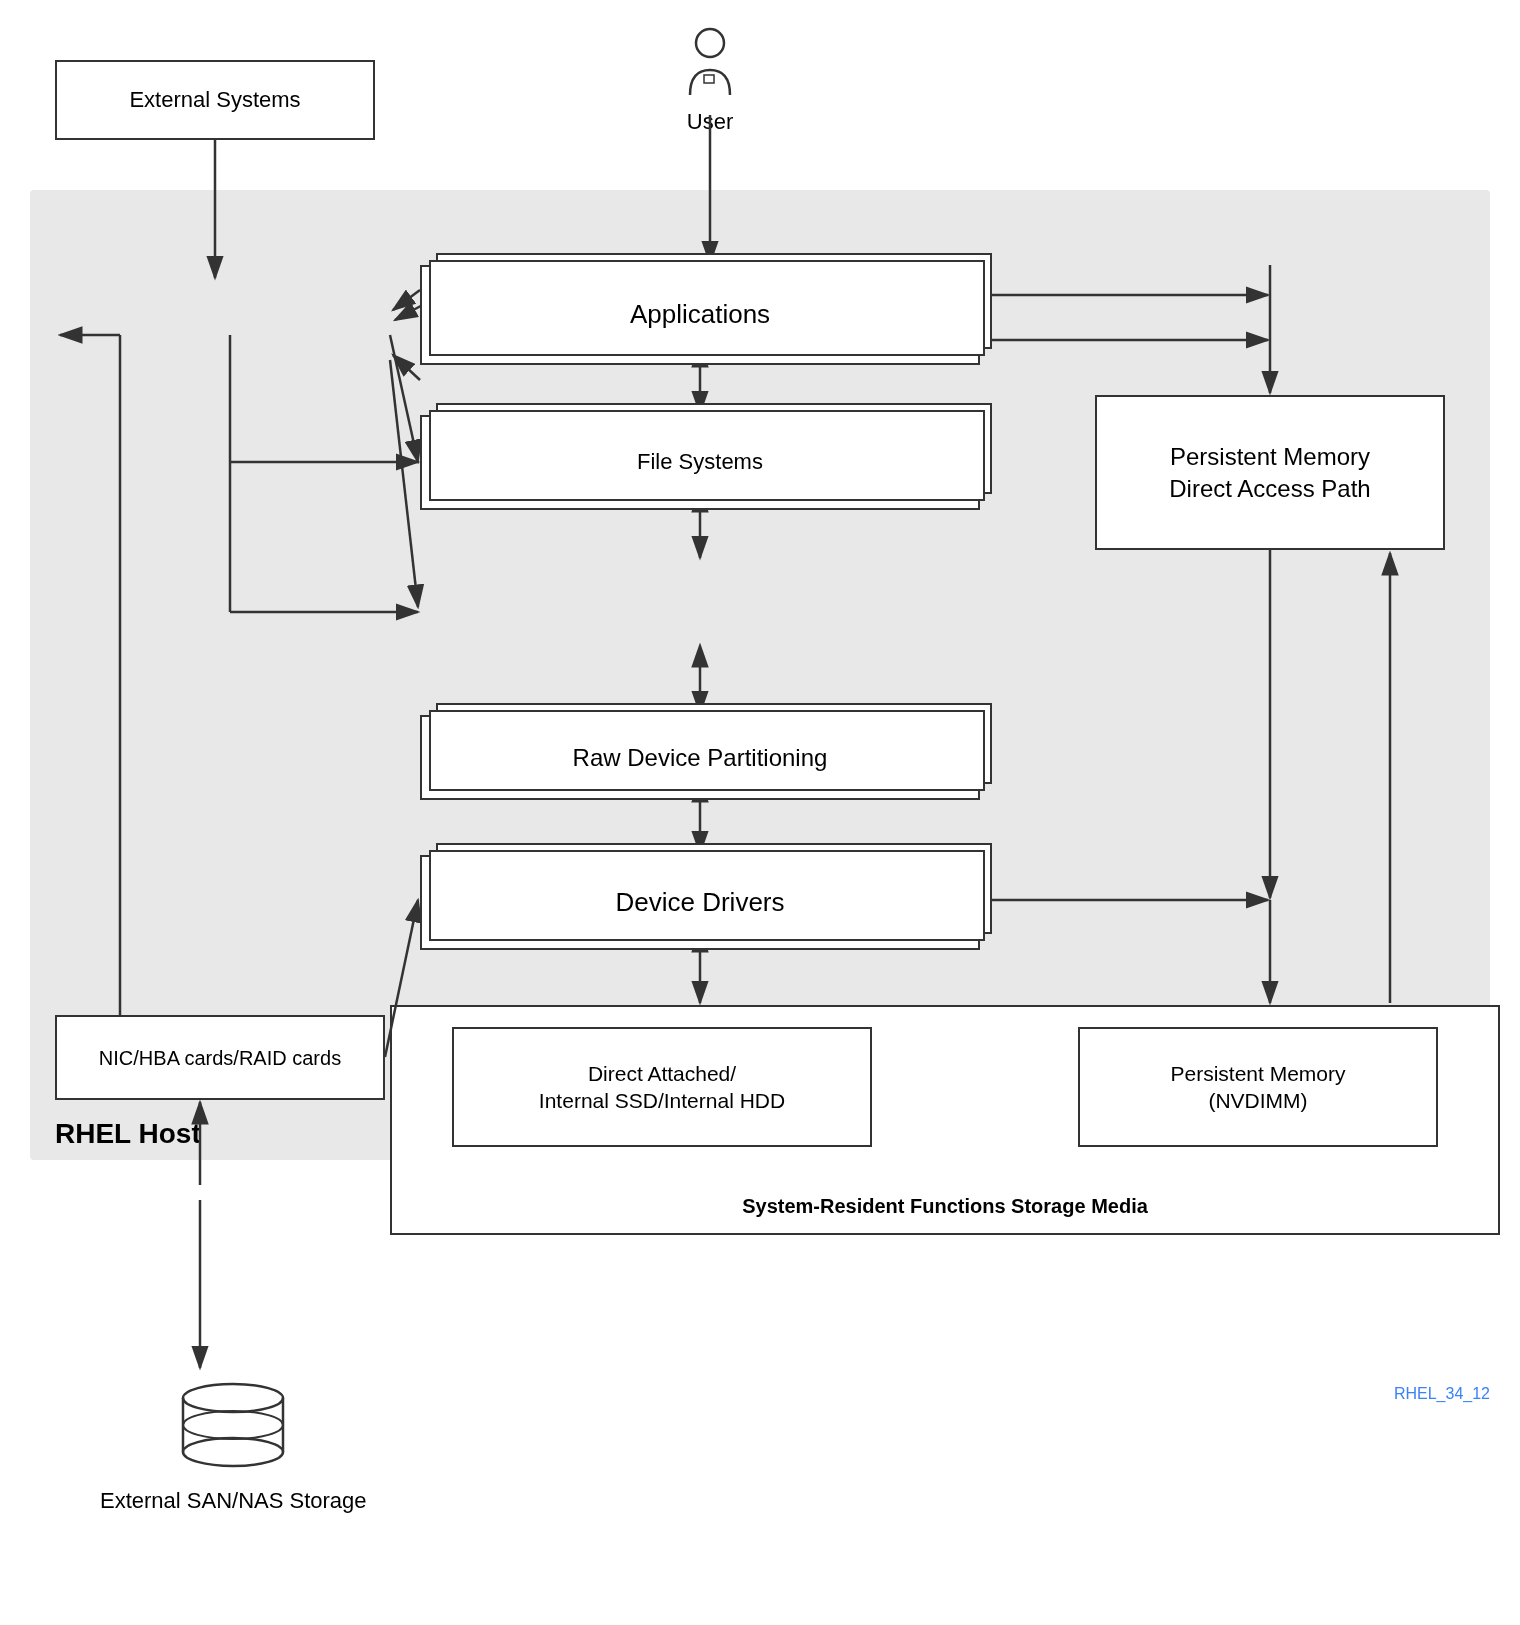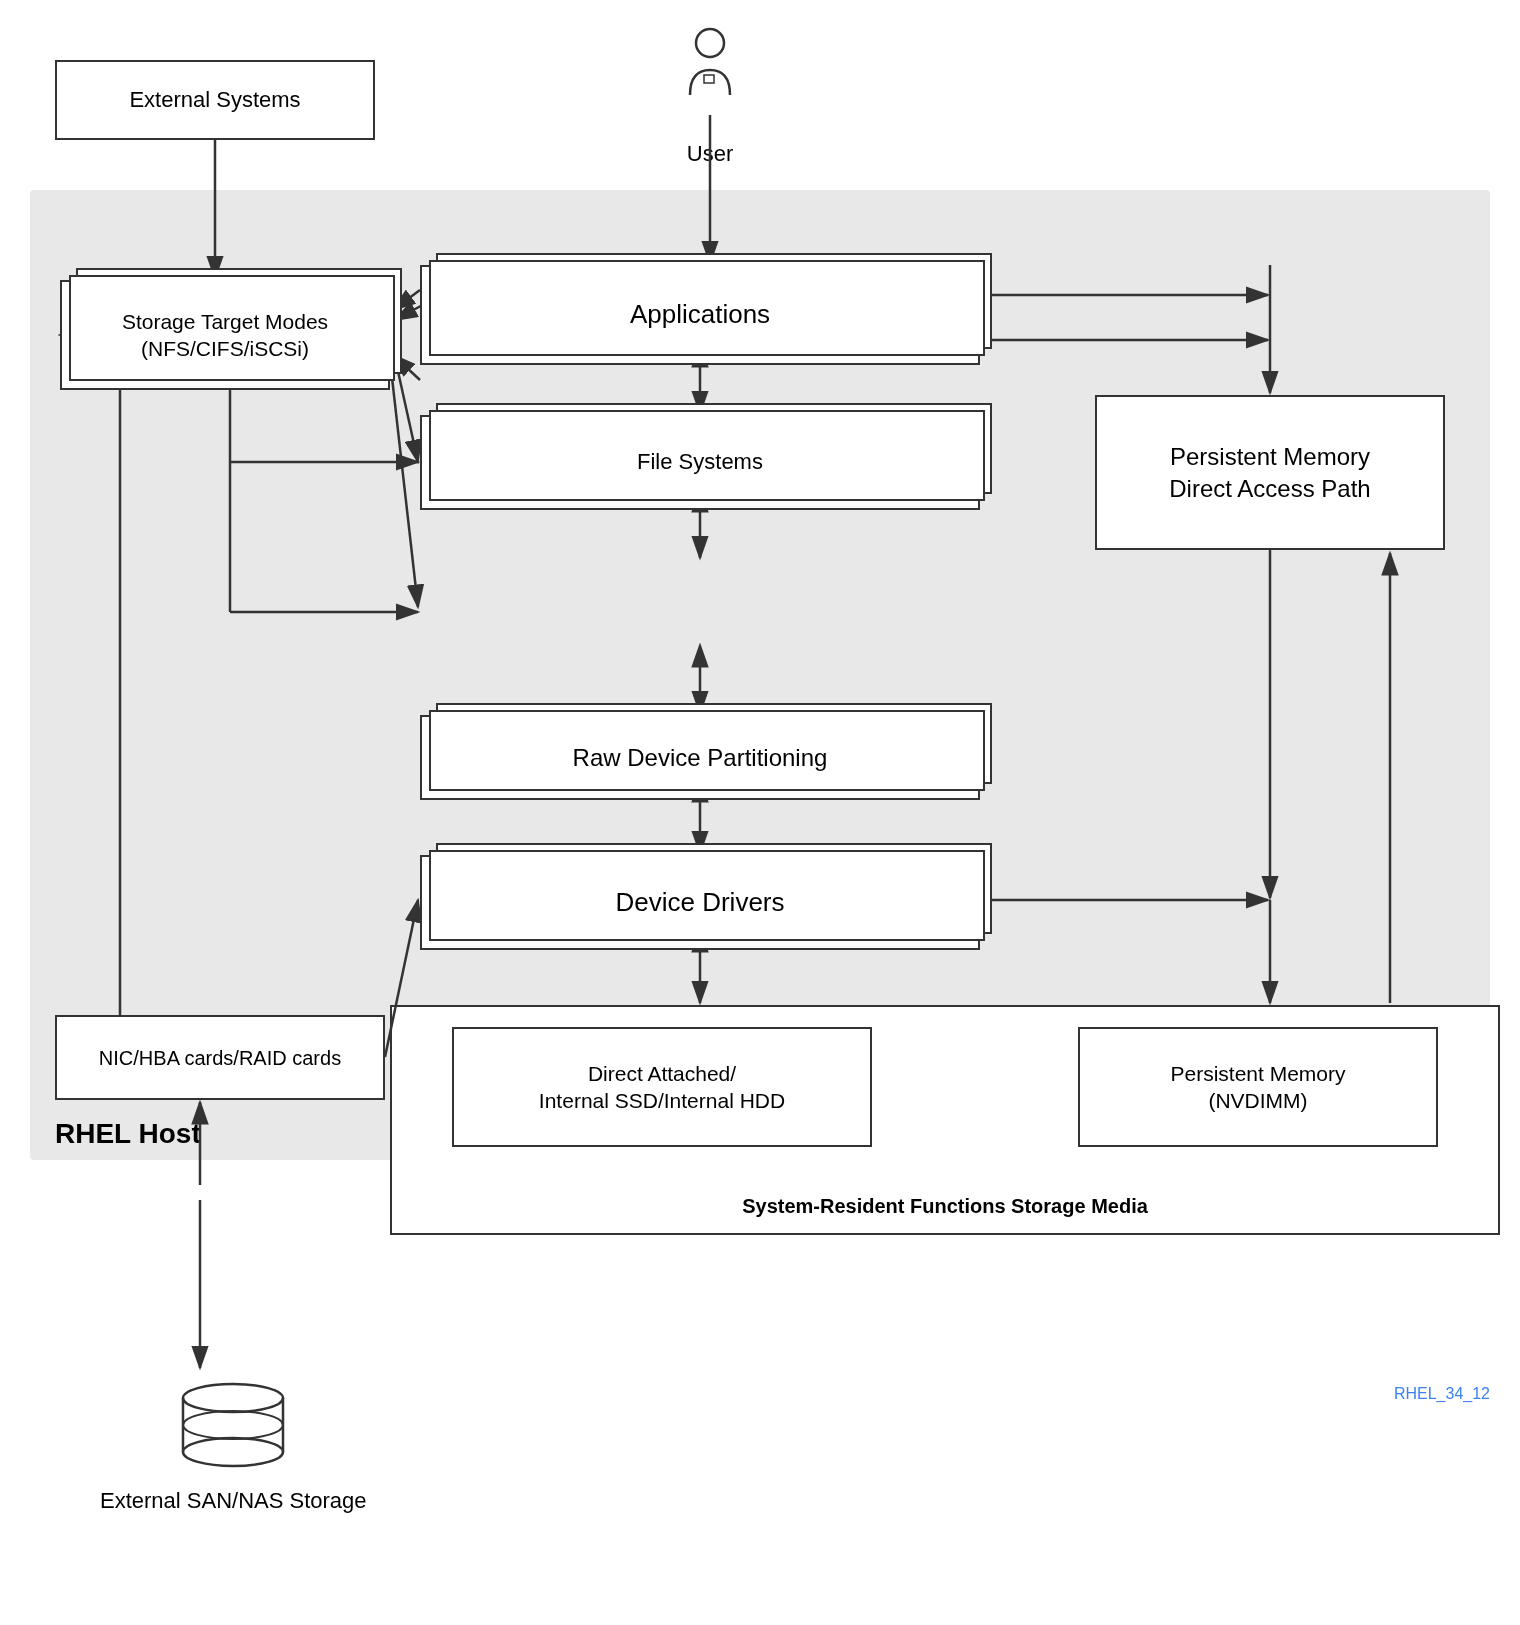--- a/index.html
+++ b/index.html
@@ -114,36 +114,32 @@
 <body>
 
 <div id="diagram-container">
 
   <div class="gray-bg" style="left: 30px; top: 190px; width: 1460px; height: 970px;"></div>
 
   <div class="box" style="left: 55px; top: 60px; width: 320px; height: 80px; font-size: 22px;">
     <span>External Systems</span>
   </div>
 
-  <div class="user-figure" style="left: 680px; top: 25px; gap: 32px;">
+  <div class="user-figure" style="left: 680px; top: 25px;">
     <svg class="user-icon" viewBox="0 0 60 80">
 
       <circle cx="30" cy="18" r="14" fill="none" stroke="#333" stroke-width="2.5"></circle>
 
       <path d="M10 70 Q10 45 30 45 Q50 45 50 70" fill="none" stroke="#333" stroke-width="2.5"></path>
 
       <rect x="24" y="50" width="10" height="8" fill="none" stroke="#333" stroke-width="1.5"></rect>
     </svg>
     <span style="font-size:22px; margin-top:4px;">User</span>
   </div>
 
-  <div class="box stacked" style="left: 60px; top: 280px; width: 330px; height: 110px; font-size: 21px; z-index:1;">
-    <span style="white-space:pre-line;">Storage Target Modes
-(NFS/CIFS/iSCSi)</span>
-  </div>
 
   <div class="box stacked" style="left: 420px; top: 265px; width: 560px; height: 100px; font-size: 26px; z-index:1;">
     <span>Applications</span>
   </div>
 
   <div class="box stacked" style="left: 420px; top: 415px; width: 560px; height: 95px; font-size: 22px; z-index:1;">
     <span>File Systems</span>
   </div>
 
 

